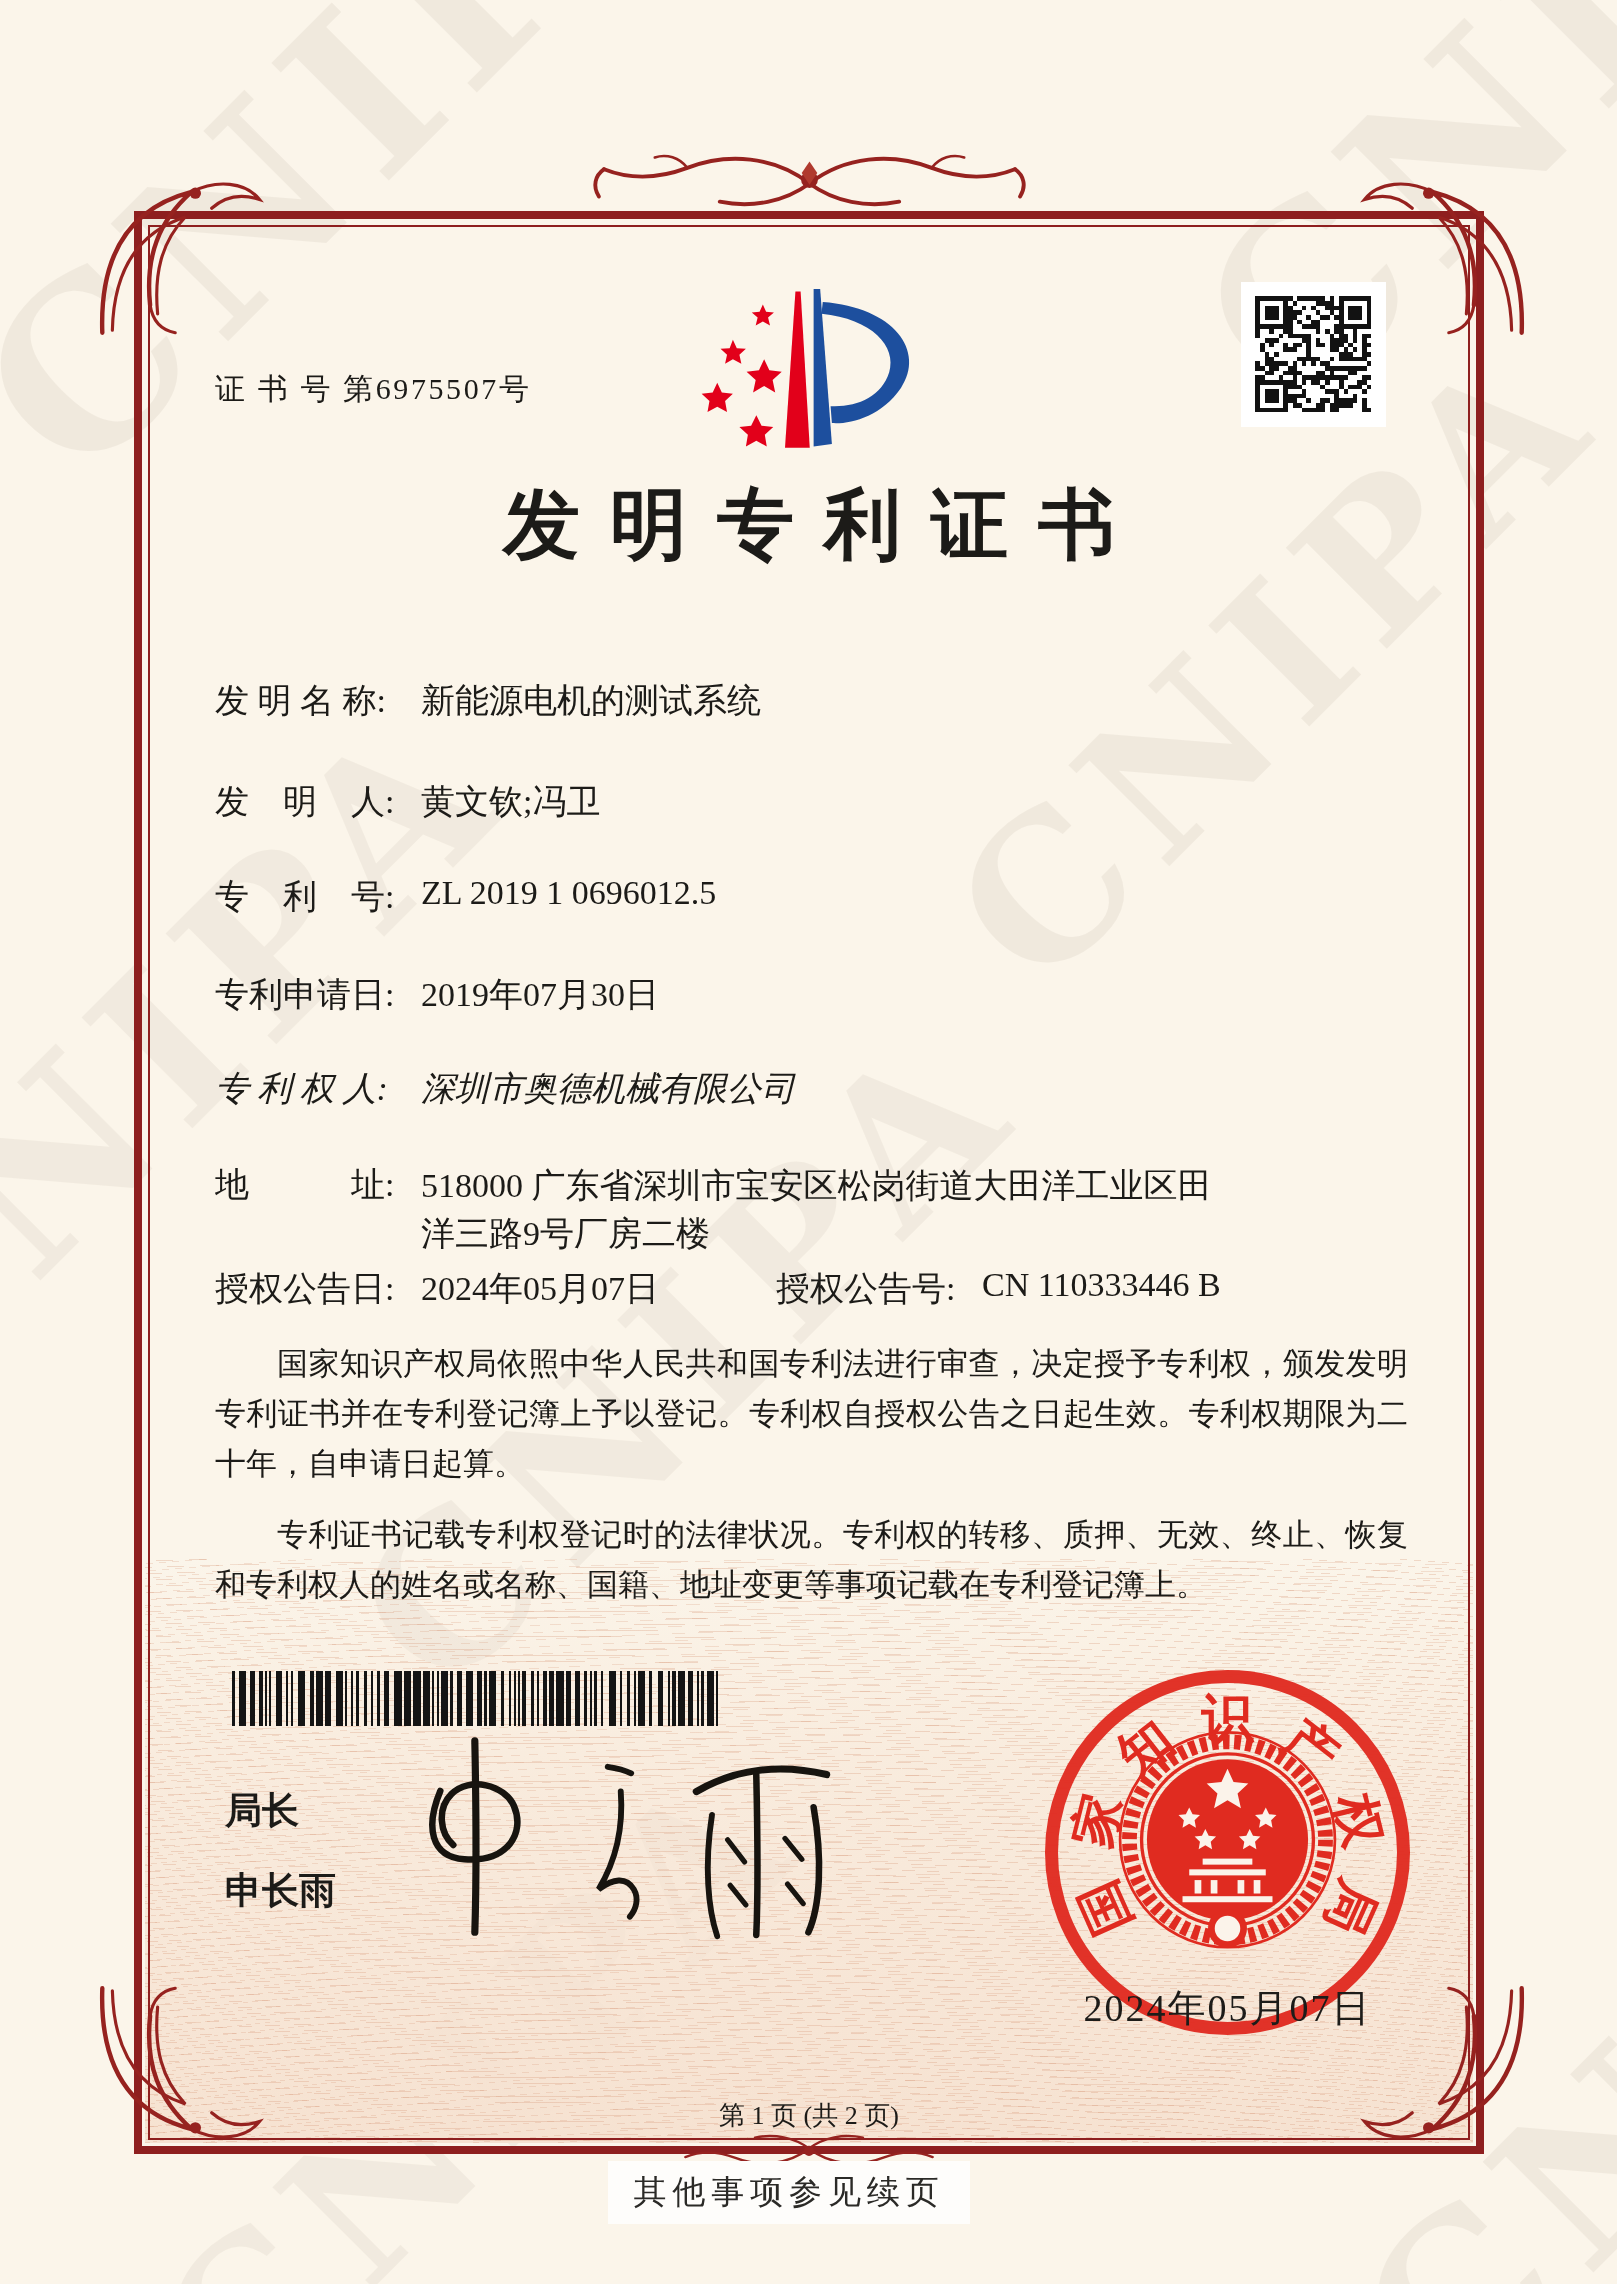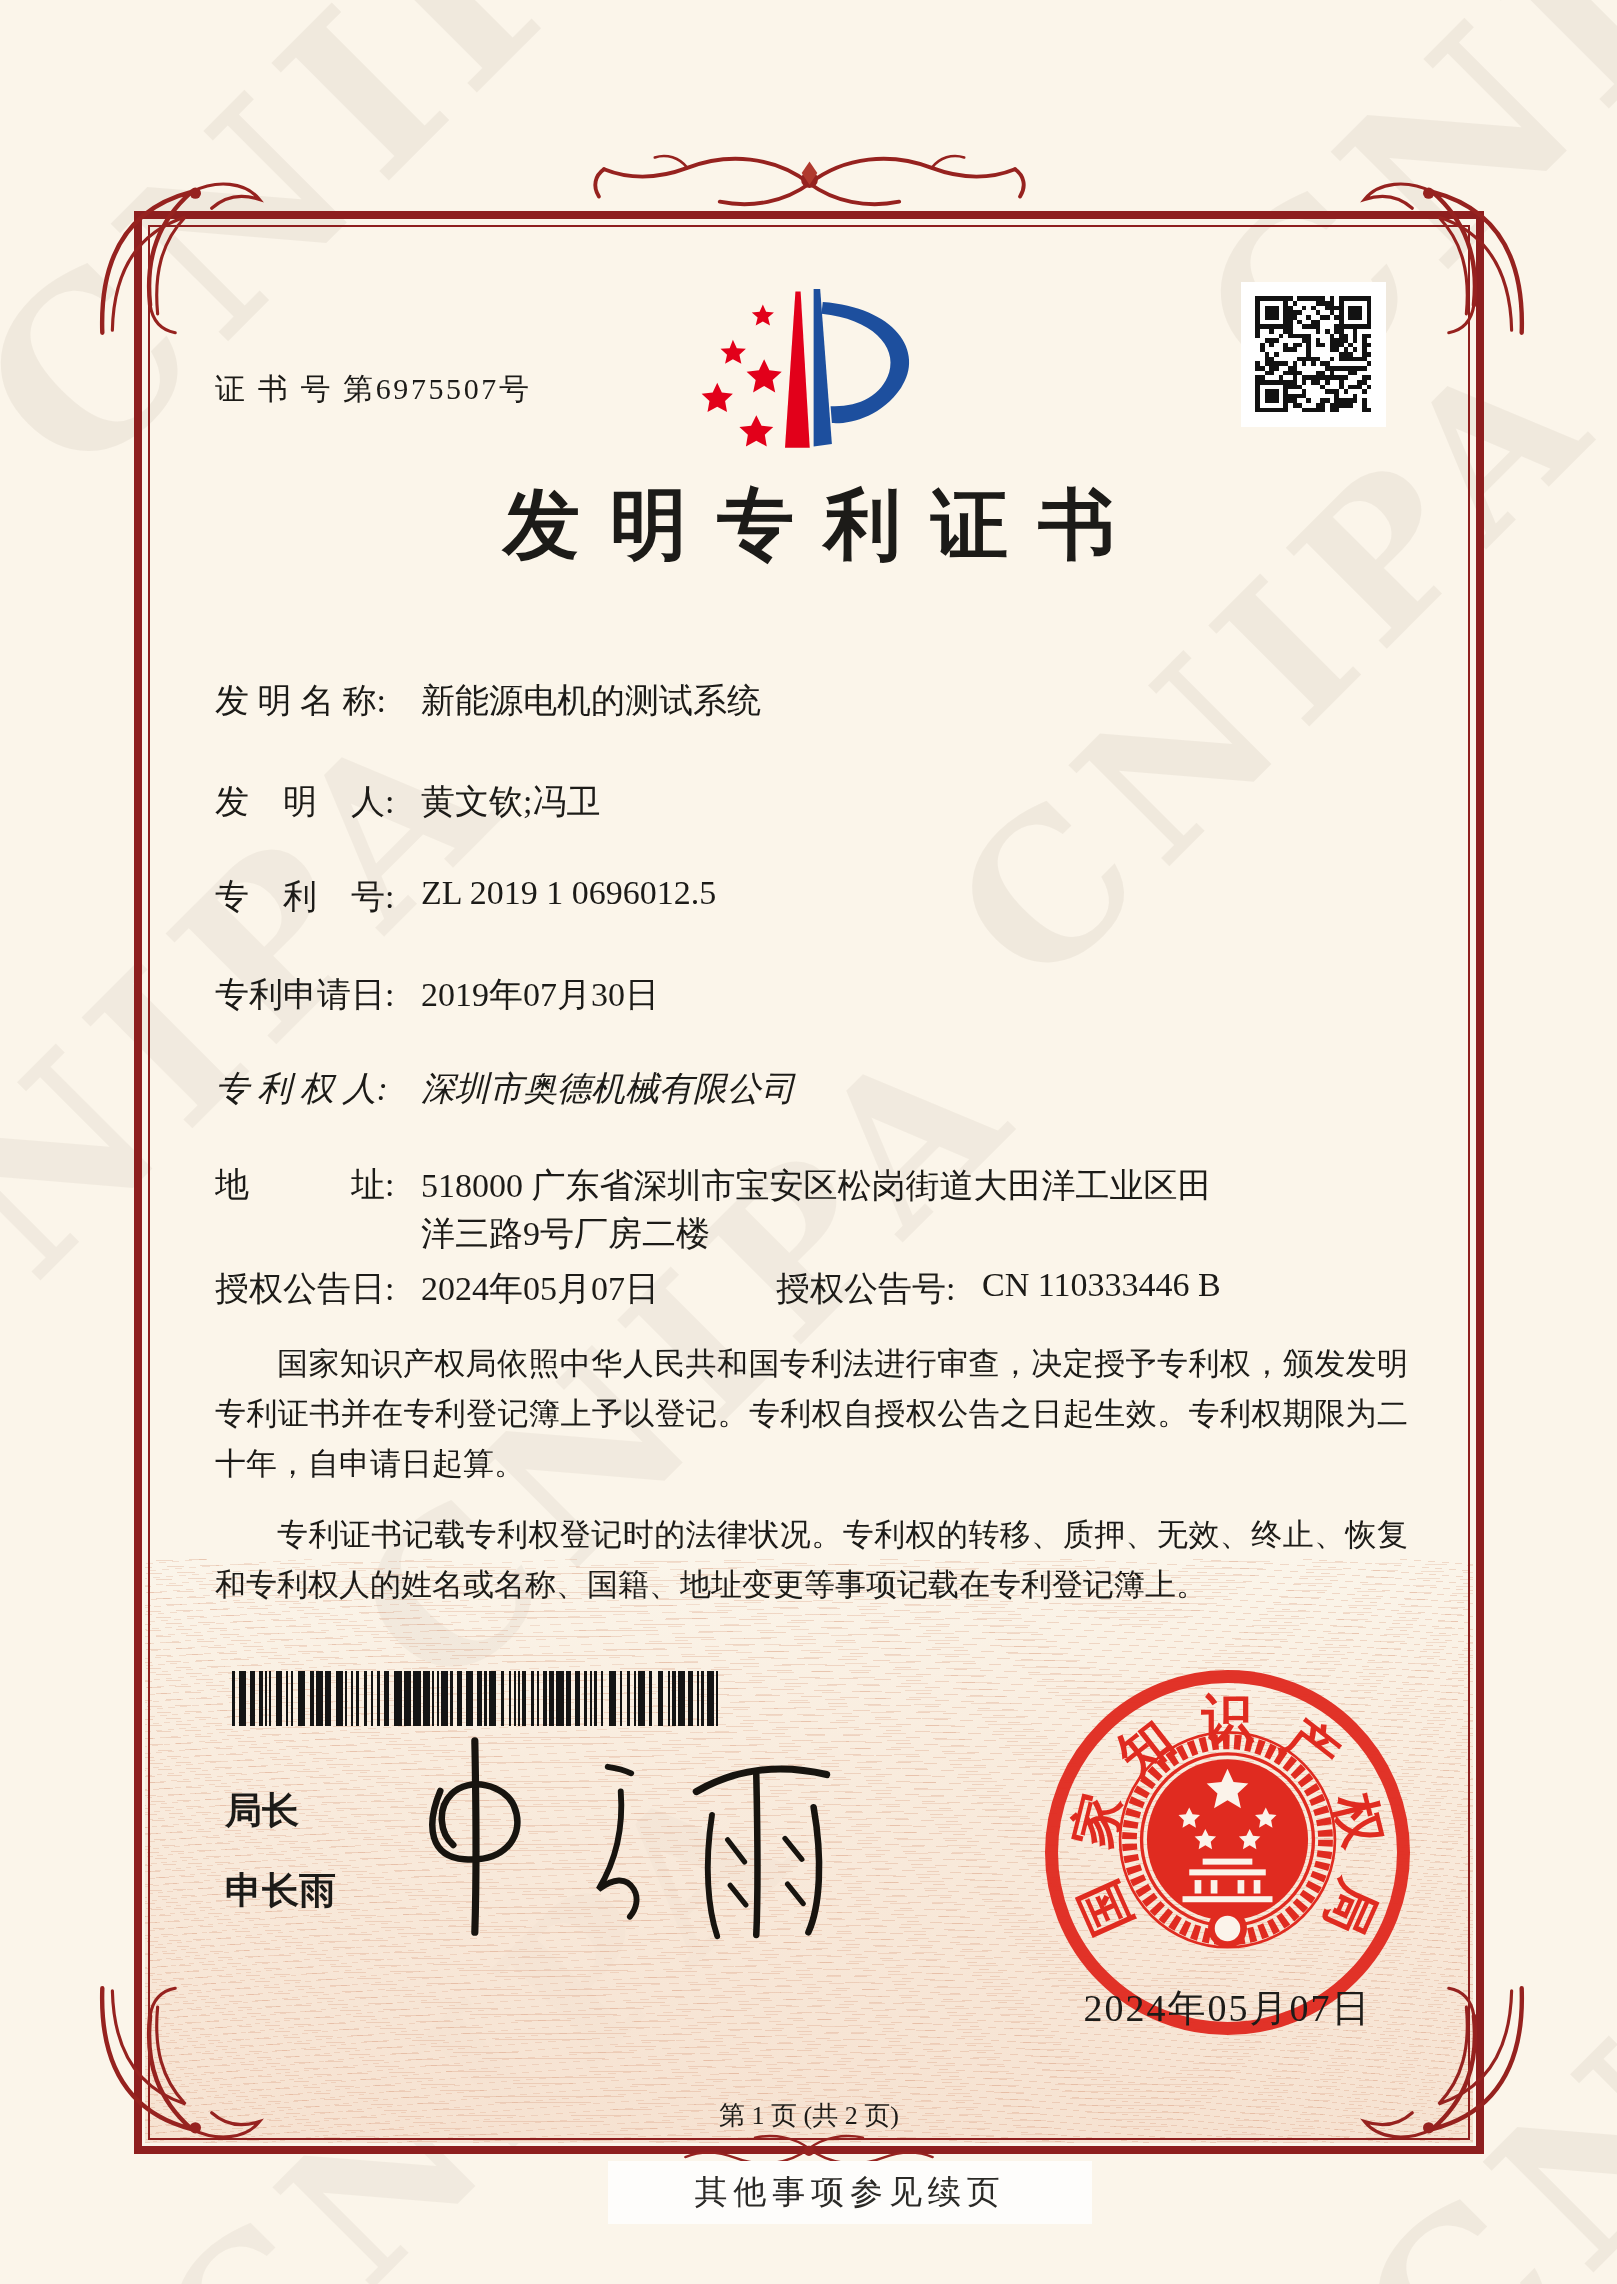--- a/index.html
+++ b/index.html
@@ -93,21 +93,21 @@
   .seal-chars span:nth-child(4){transform:translate(-50%,-50%) rotate(0deg)    translateY(-134px);}
   .seal-chars span:nth-child(5){transform:translate(-50%,-50%) rotate(38deg)   translateY(-134px);}
   .seal-chars span:nth-child(6){transform:translate(-50%,-50%) rotate(76deg)   translateY(-134px);}
   .seal-chars span:nth-child(7){transform:translate(-50%,-50%) rotate(114deg)  translateY(-134px);}
   .emblem{position:absolute;left:65px;top:57px;}
   .seal-date{position:absolute;left:1045px;top:1983px;width:365px;z-index:5;text-align:center;
              font-size:38px;letter-spacing:2px;color:#1d1c19;}
 
   
   .page-info{position:absolute;left:0;top:2098px;width:1618px;text-align:center;z-index:3;font-size:26px;}
-  .cont-note{position:absolute;left:608px;top:2161px;width:484px;height:63px;z-index:3;
+  .cont-note{position:absolute;left:608px;top:2161px;width:362px;height:63px;z-index:3;
              background:#fefdfb;text-align:center;line-height:63px;font-size:33px;letter-spacing:5.9px;color:#2b2a27;}
 </style>
 </head>
 <body>
 
 <div class="page">
 
   <div class="wm wm1">CNIPA</div>
   <div class="wm wm2">CNIPA</div>
   <div class="wm wm3">CNIPA</div>

